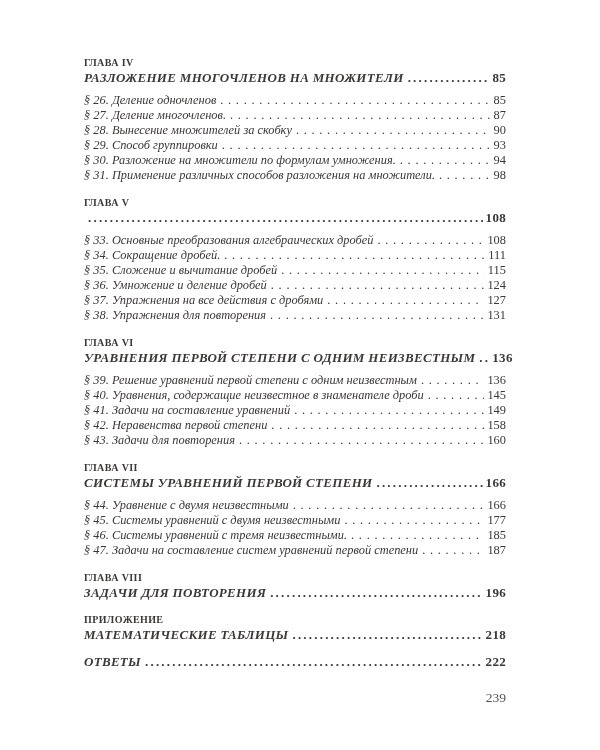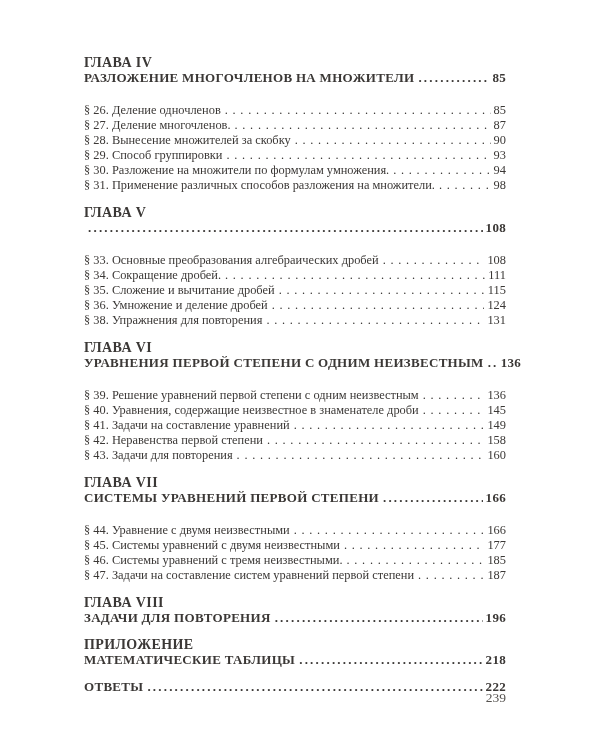--- a/index.html
+++ b/index.html
@@ -22,40 +22,40 @@
   }
   .content {
     position: absolute;
     left: 84px; top: 55px;
     width: 422px;
   }
   .toc-section { margin-top: 12px; }
   .toc-section:first-child { margin-top: 0; }
   .chapter-label {
     font-weight: bold;
-    font-size: 14px;
+    font-size: 10px;
     line-height: 15px;
     letter-spacing: 0.4px;
   }
   .row {
     display: flex;
     align-items: baseline;
   }
   .chapter-row {
     font-weight: bold;
     font-size: 13px;
     line-height: 15px;
     letter-spacing: 0.3px;
   }
-  .entries { margin-top: 18px; }
+  .entries { margin-top: 8px; }
   .entry-row {
     font-size: 12.4px;
     line-height: 15px;
   }
-  .title { white-space: nowrap; }
+  .title { white-space: nowrap; font-style: italic; }
   .dots {
     flex: 1 1 auto;
     overflow: hidden;
     white-space: nowrap;
     margin: 0 3px 0 4px;
     min-width: 10px;
   }
   .chapter-row .dots::after {
     content: "..........................................................................................................................";
     letter-spacing: 2.2px;
@@ -149,20 +149,25 @@
     <span class="dots"></span>
     <span class="pagenum">115</span>
   </div>
 
   <div class="row entry-row">
     <span class="title">§ 36. Умножение и деление дробей</span>
     <span class="dots"></span>
     <span class="pagenum">124</span>
   </div>
 
+  <div class="row entry-row">
+    <span class="title">§ 37. Упражнения на все действия с дробями</span>
+    <span class="dots"></span>
+    <span class="pagenum">127</span>
+  </div>
 
   <div class="row entry-row">
     <span class="title">§ 38. Упражнения для повторения</span>
     <span class="dots"></span>
     <span class="pagenum">131</span>
   </div>
 </div>
   </section>
 
   <section class="toc-section">

